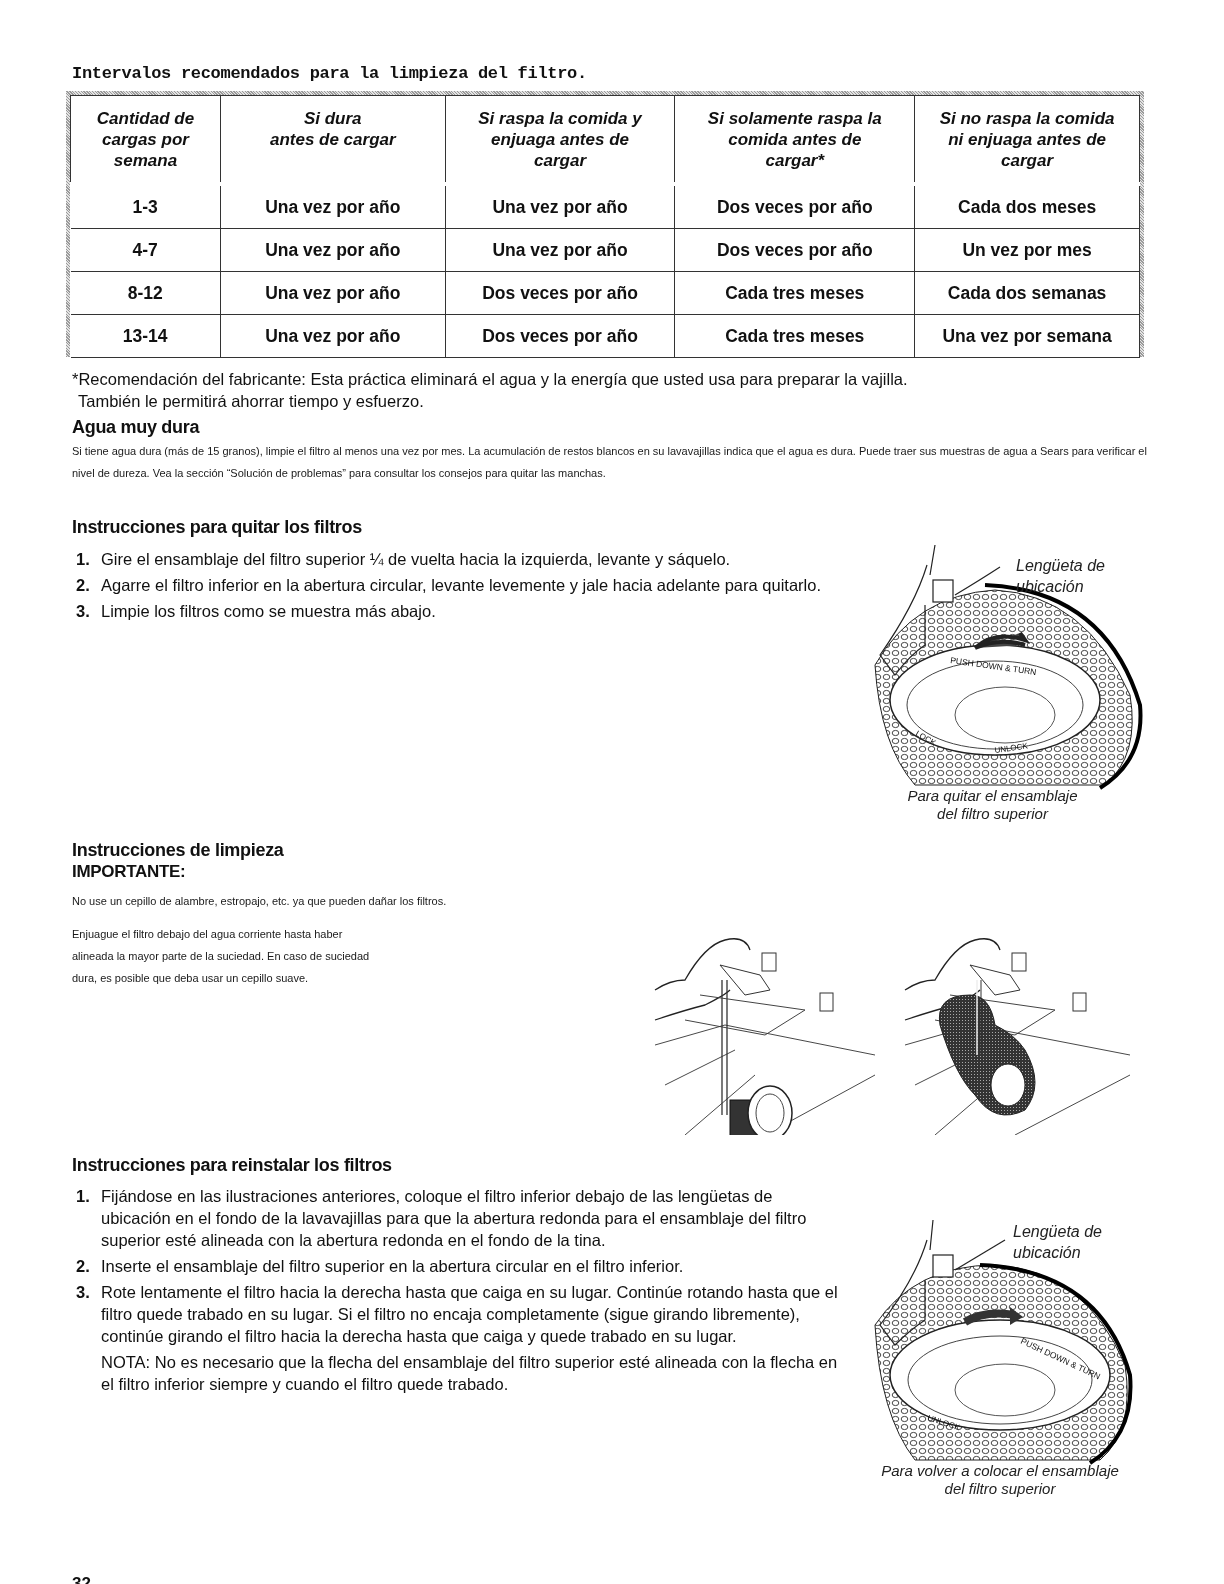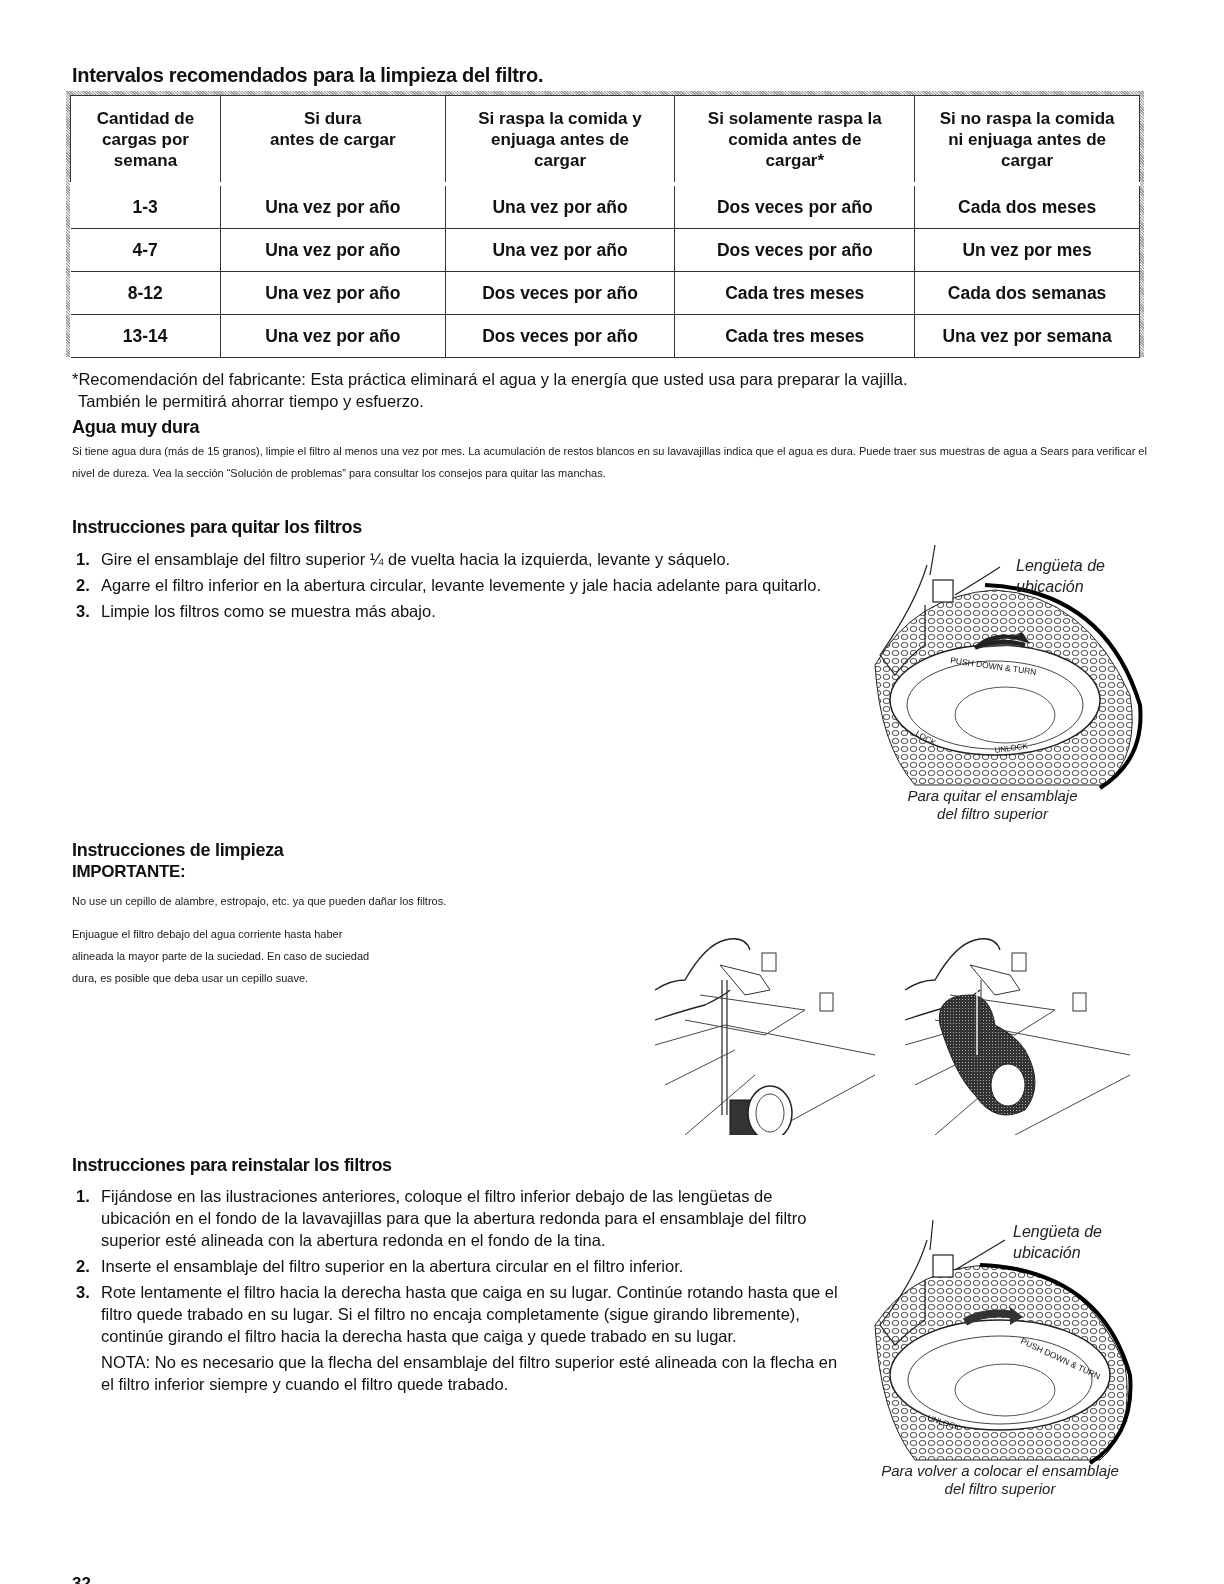--- a/index.html
+++ b/index.html
@@ -1,29 +1,29 @@
 <!DOCTYPE html>
 <html><head>
 <meta charset="utf-8">
 <style>
   html, body { margin: 0; padding: 0; background: #ffffff; }
   body { width: 1224px; height: 1584px; position: relative; overflow: hidden;
          font-family: "Liberation Sans", sans-serif; color: #111; }
   .abs { position: absolute; }
-  .h-main { left: 72px; top: 64px; font-size: 20px; font-weight: bold; letter-spacing: -0.3px; }
+  .h-main { left: 72px; top: 64px; font-size: 17px; font-weight: bold; letter-spacing: -0.3px; font-family: Liberation Mono, monospace; }
   .h-sec { font-size: 18px; font-weight: bold; letter-spacing: -0.3px; }
   .body-text { font-size: 11px; line-height: 22px; color: #1a1a1a; }
 
   
   .tbl-wrap { left: 66px; top: 91px; width: 1078px; height: 266px; padding: 4px;
               background-image: repeating-linear-gradient(45deg, #9a9a9a 0 1px, #e4e4e4 1px 2px);
               box-sizing: border-box; }
   table.intervals { width: 100%; height: 100%; border-collapse: collapse; background: #fff; }
   table.intervals th, table.intervals td { border: 1px solid #333; text-align: center; vertical-align: middle; padding: 0 4px; }
-  table.intervals th { font-size: 17px; font-weight: bold; line-height: 21px; height: 86px; }
+  table.intervals th { font-size: 17px; font-weight: bold; line-height: 21px; height: 86px; font-style: italic; }
   table.intervals td { font-size: 17.5px; font-weight: bold; height: 42px; margin-left: 19px; }
   table.intervals tr.head-row th { border-bottom: 4px solid transparent;
        border-image: repeating-linear-gradient(45deg, #9a9a9a 0 1px, #e4e4e4 1px 2px) 4; }
   table.intervals th { border-bottom: 4px solid #bbb; }
   table.intervals td.c0 { border-left: none; }
   col.w0 { width: 150px; } col.w1 { width: 225px; } col.w2 { width: 230px; } col.w3 { width: 240px; } col.w4 { width: 225px; }
 
   .footnote { left: 72px; top: 368px; width: 1080px; font-size: 16.5px; line-height: 22px; }
   .footnote .l2 { padding-left: 6px; }
 

